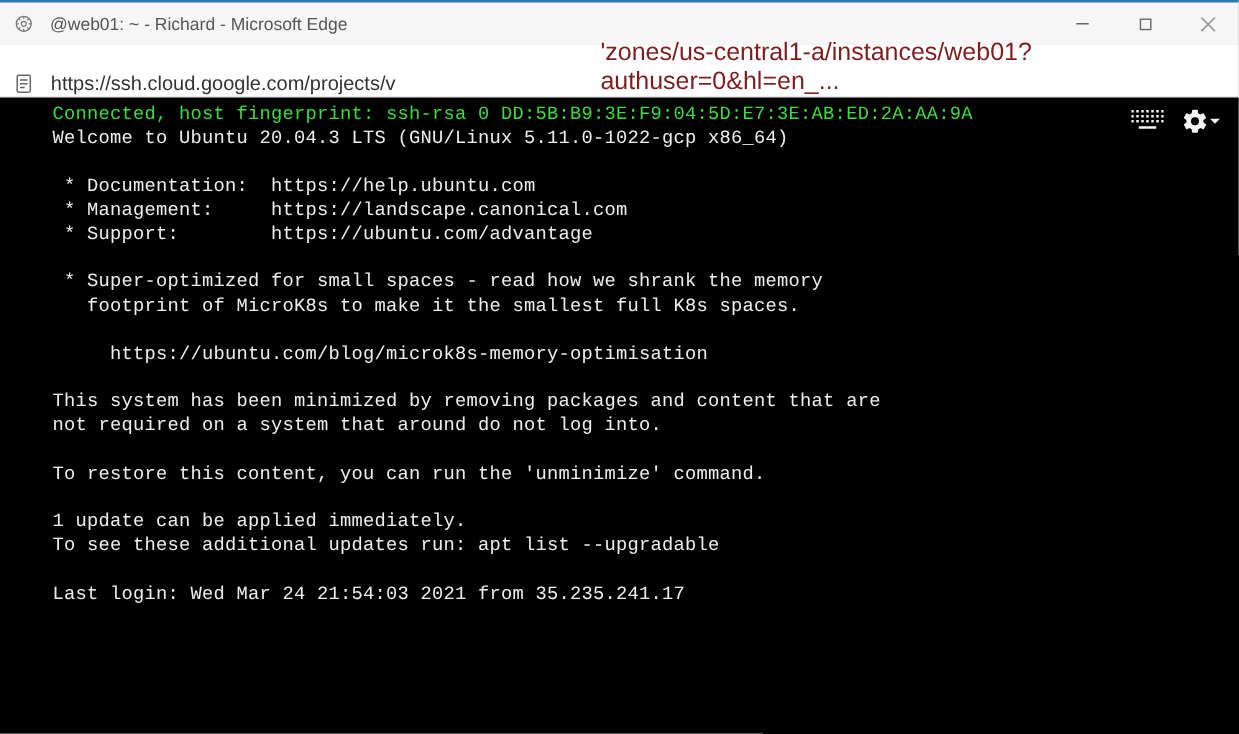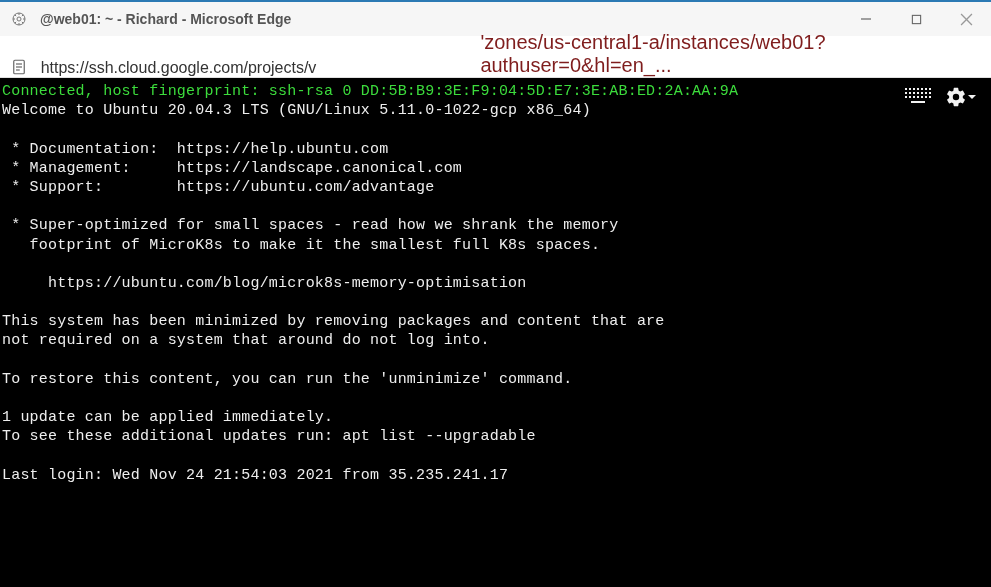--- a/index.html
+++ b/index.html
@@ -13,21 +13,20 @@
     }
     
     .titlebar {
       height: 36px;
       background: #f6f6f6;
       border-top: 2px solid #2b7ab4;
       display: flex;
       align-items: center;
       padding: 0 0 0 10px;
       color: #555;
-      font-weight: bold;
     }
     .titlebar .app-icon {
       width: 18px; height: 18px;
       display: inline-flex; align-items: center; justify-content: center;
       margin-right: 12px;
     }
     .titlebar .title-text { flex: 0 0 auto; font-size: 14px; color: #555; }
     .titlebar .spacer { flex: 1; }
     .win-controls { display: flex; }
     .win-btn {
@@ -62,21 +61,21 @@
       background: #000;
       color: #fff;
       font-family: "Consolas", "Menlo", "Courier New", monospace;
       font-size: 15px;
       line-height: 1.28;
       padding: 4px 2px 12px 2px;
       height: calc(587px - 36px - 42px);
       position: relative;
       letter-spacing: 0.2px;
     }
-    .terminal .line { white-space: pre; }
+    .terminal .line { white-space: pre; margin-left: 40px; }
     .green { color: #3cdc3c; }
     .white { color: #eeeeee; }
     .top-icons {
       position: absolute;
       top: 8px;
       right: 14px;
       display: flex;
       gap: 14px;
       align-items: center;
     }
@@ -200,14 +199,14 @@
   <div class="line white">     https://ubuntu.com/blog/microk8s-memory-optimisation</div>
   <div class="line white">&nbsp;</div>
   <div class="line white">This system has been minimized by removing packages and content that are</div>
   <div class="line white">not required on a system that around do not log into.</div>
   <div class="line white">&nbsp;</div>
   <div class="line white">To restore this content, you can run the 'unminimize' command.</div>
   <div class="line white">&nbsp;</div>
   <div class="line white">1 update can be applied immediately.</div>
   <div class="line white">To see these additional updates run: apt list --upgradable</div>
   <div class="line white">&nbsp;</div>
-  <div class="line white">Last login: Wed Nov 24 21:54:03 2021 from 35.235.241.17</div>
+  <div class="line white">Last login: Wed Mar 24 21:54:03 2021 from 35.235.241.17</div>
 </div>
 
 </body></html>

